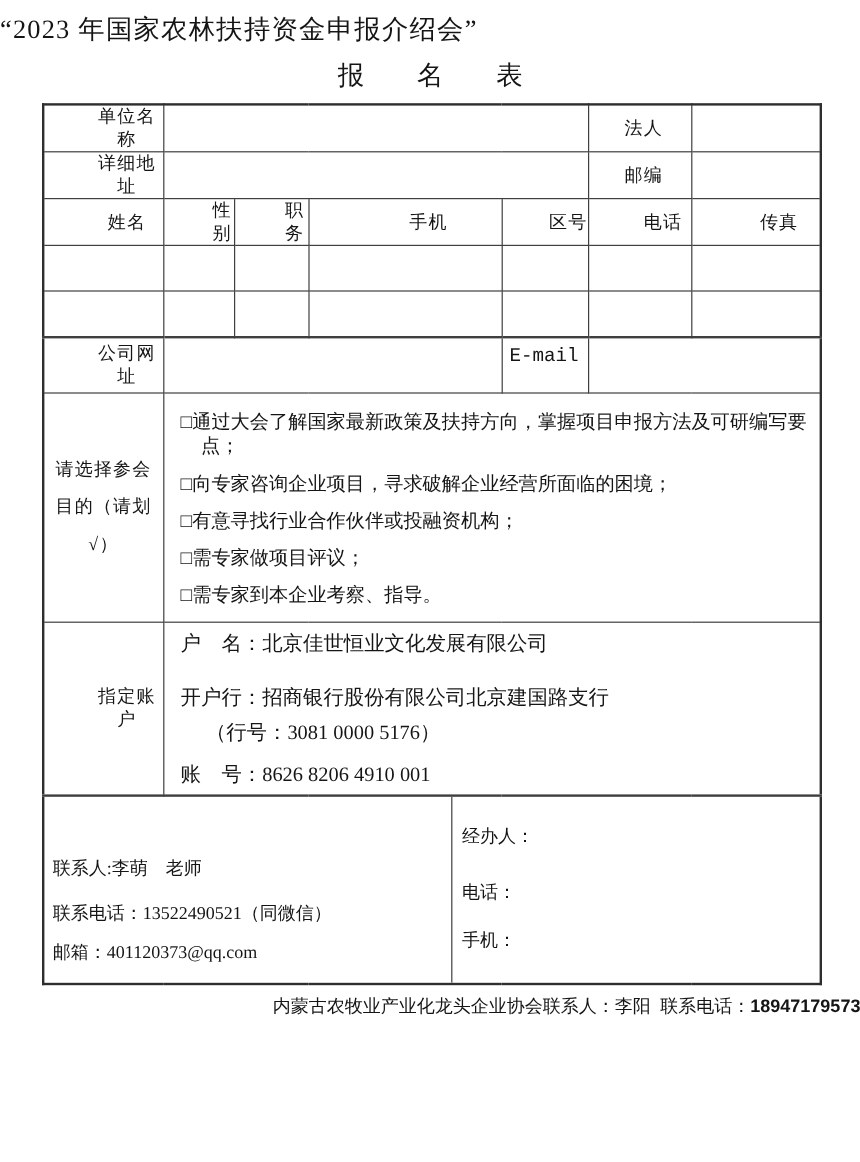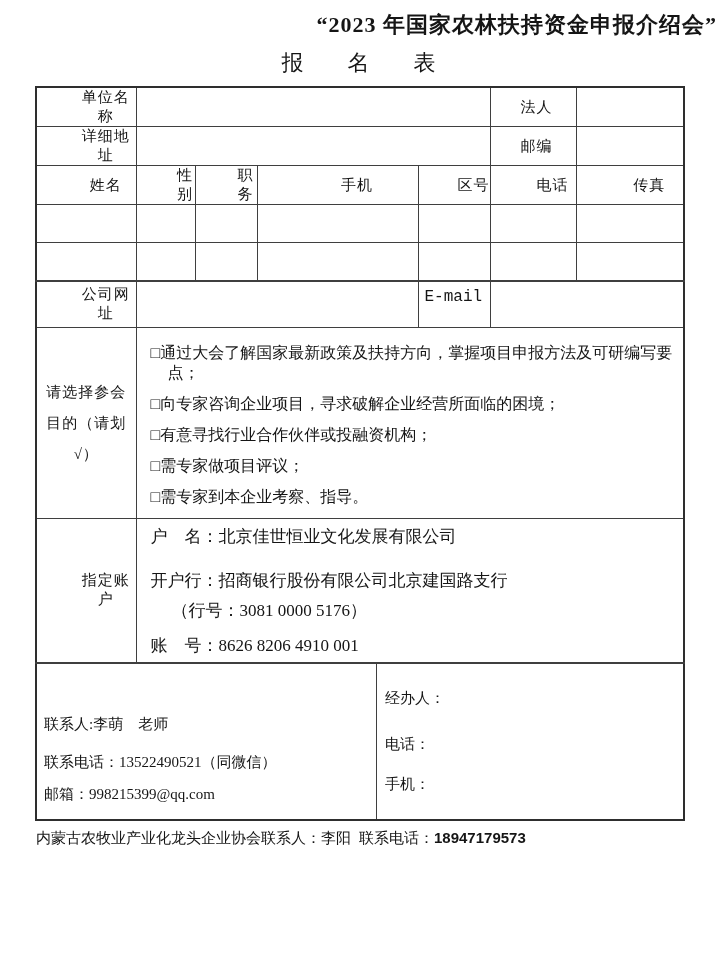--- a/index.html
+++ b/index.html
@@ -7,23 +7,23 @@
   body {
     width: 717px; height: 968px;
     font-family: "Liberation Serif", "DejaVu Serif", serif;
     color: #151515;
     overflow: hidden;
   }
   .page { width: 717px; height: 968px; position: relative; }
 
   .title {
     padding-top: 12px;
-    text-align: right;
+    text-align: left;
     font-size: 22px; line-height: 26px;
-    font-weight: bold;
+    font-weight: normal;
     letter-spacing: 1px;
   }
   .subtitle {
     margin-top: 12px;
     text-align: center;
     font-size: 22px; line-height: 26px;
     font-weight: normal;
   }
 
   table.form {
@@ -69,40 +69,41 @@
     padding-left: 17px; text-indent: -17px;
     margin-bottom: 11px;
   }
   .opt:last-child { margin-bottom: 0; }
   td.purpose-cell { padding-top: 10px; padding-bottom: 6px; }
 
   .accom { display: flex; gap: 38px; font-size: 16px; }
 
   .account-line { font-size: 17px; line-height: 22px; }
   .account-line.l1 { margin-top: 2px; margin-bottom: 23px; }
-  .account-line.l2 { margin-bottom: 7px; font-family: Liberation Mono, monospace; }
+  .account-line.l2 { margin-bottom: 7px; }
   .account-line.l3 { margin-bottom: 13px; padding-left: 21px; }
 
   td.bottom-cell { padding: 0; vertical-align: top; }
   .bottom-wrap { display: flex; width: 100%; height: 155px; }
   .bottom-left {
     width: 340px; border-right: 1px solid #3f3f3f;
     padding: 50px 4px 0 7px;
   }
   .bottom-left div { font-size: 15px; line-height: 20px; }
   .bottom-left div.bl1 { margin-bottom: 18px; }
   .bottom-left div.bl2 { margin-bottom: 12px; }
   .bottom-right { flex: 1; padding: 24px 4px 0 8px; }
   .bottom-right div { font-size: 15px; line-height: 20px; }
   .bottom-right div.br1 { margin-bottom: 26px; }
   .bottom-right div.br2 { margin-bottom: 20px; }
 
   .footer-line {
     margin: 8px 0 0 36px;
     font-size: 15px;
+    text-align: right;
   }
   .footer-line .phone-label { margin-left: 8px; }
   .footer-line .phone-number {
     font-family: "Liberation Sans", "DejaVu Sans", sans-serif;
     font-weight: bold;
   }
 </style>
 </head>
 <body>
 
@@ -200,21 +201,21 @@
         <div class="account-line l4">账　号：8626 8206 4910 001</div>
       </td>
     </tr>
 
     <tr class="r11">
       <td colspan="7" class="bottom-cell">
         <div class="bottom-wrap">
           <div class="bottom-left">
             <div class="bl1">联系人:李萌　老师</div>
             <div class="bl2">联系电话：13522490521（同微信）</div>
-            <div class="bl3">邮箱：998215399@qq.com</div>
+            <div class="bl3">邮箱：401120373@qq.com</div>
           </div>
           <div class="bottom-right">
             <div class="br1">经办人：</div>
             <div class="br2">电话：</div>
             <div class="br3">手机：</div>
           </div>
         </div>
       </td>
     </tr>
   </tbody>

